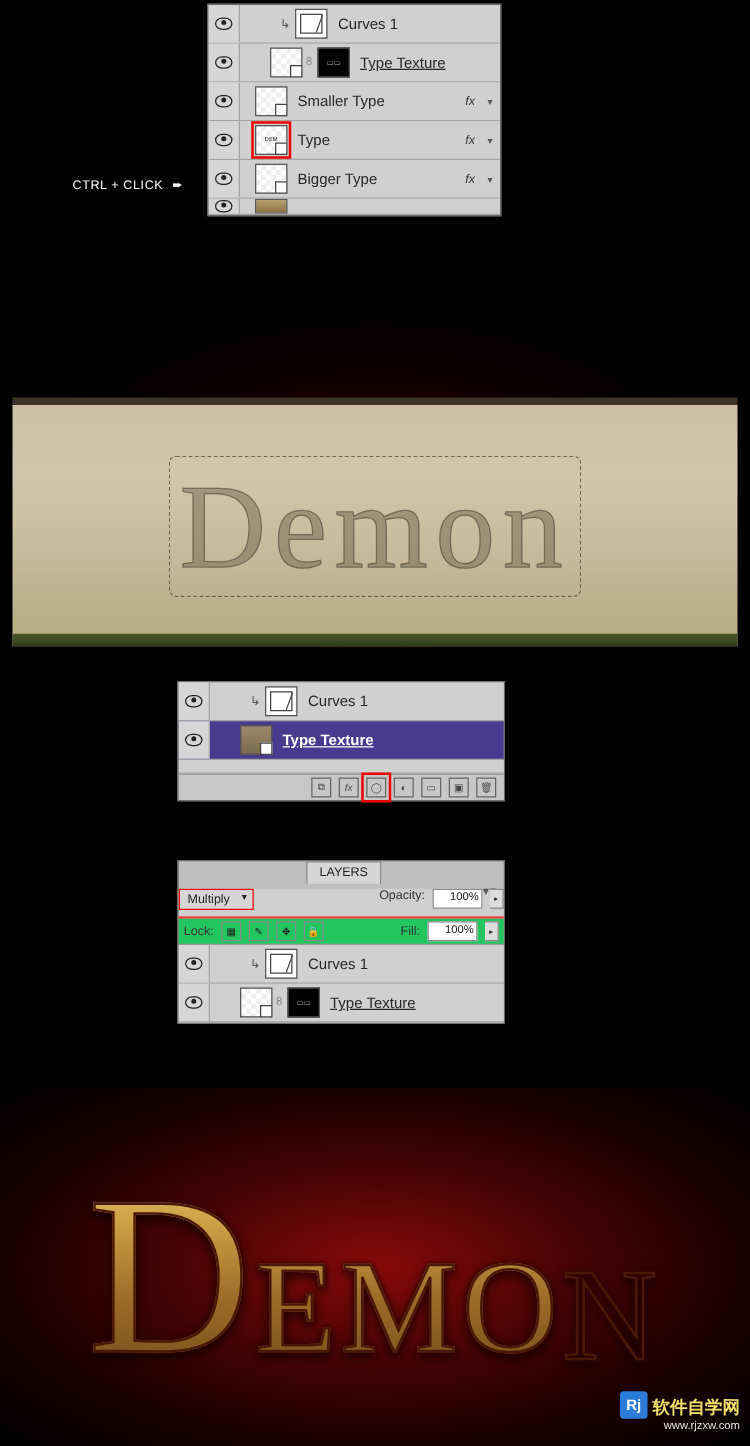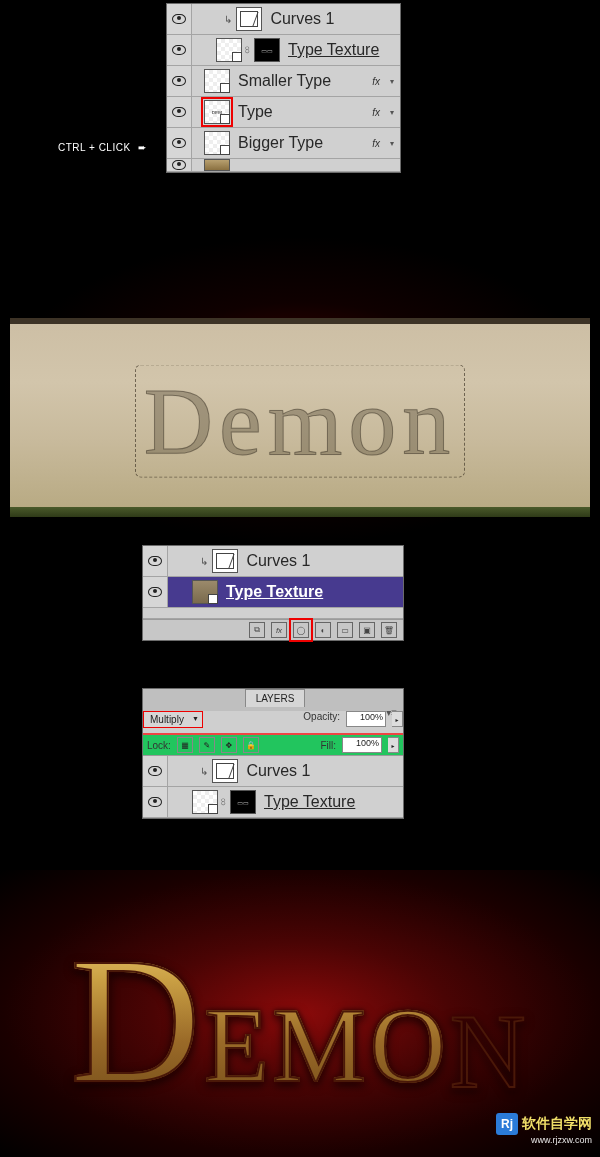--- a/index.html
+++ b/index.html
@@ -62,21 +62,21 @@
   .thumb.checker { background:
     repeating-conic-gradient(#eee 0% 25%, #fff 0% 50%) 0 0/8px 8px; }
   .thumb.mask-black { background:#000; }
   .thumb.red-box { outline:2px solid #e00; outline-offset:1px;}
   .thumb.curve { background:linear-gradient(#fff,#fff); }
   .thumb.curve:before{content:"";position:absolute;inset:3px;border:1px solid #444;}
   .thumb.curve:after{content:"";position:absolute;left:6px;top:4px;width:12px;height:14px;border-right:1px solid #444;transform:skewX(-20deg);}
   .thumb.concrete{ background:linear-gradient(#d8d0c4,#c9c0b0);}
   .thumb.tex-brown{background:linear-gradient(#9b8a6b,#7a6a4d);}
   .corner-badge{position:absolute;right:-1px;bottom:-1px;width:8px;height:8px;background:#fff;border:1px solid #444;}
-  .layer-name { margin-left:6px; font-size:16px; color:#282828; text-decoration: underline; white-space:nowrap;}
+  .layer-name { margin-left:6px; font-size:12px; color:#282828; text-decoration: underline; white-space:nowrap;}
   .layer-name.noline{text-decoration:none;}
   .fx-badge {
     margin-left:auto; margin-right:2px; padding:0 4px; font-style:italic; font-size:10px; color:#333;
   }
   .collapse-arrow{width:12px;text-align:center;color:#555;font-size:8px;flex-shrink:0;margin-right:2px;}
 
   
   .ann { position:absolute; color:#fff; font-size:10px; letter-spacing:0.5px;}
   .ann .arrow{margin-left:4px;}
 
@@ -123,21 +123,21 @@
     background: linear-gradient(#f4d47a 0%, #caa044 30%, #9a6a28 60%, #6b4616 100%);
     -webkit-background-clip:text; background-clip:text;
     color:transparent;
     font-variant: small-caps;
     filter: drop-shadow(0 0 2px #3a0000) drop-shadow(0 3px 4px rgba(0,0,0,0.7));
     -webkit-text-stroke:2px #4a1808;
   }
   .demon-text span.cap{font-size:180px;}
 
   
-  .watermark{position:absolute;right:8px;display:flex;align-items:center;gap:4px;font-size:14px;}
+  .watermark{position:absolute;right:8px;display:flex;align-items:flex-end;gap:4px;font-size:14px;}
   .watermark .logo{width:22px;height:22px;background:#2b7bd8;border-radius:3px;display:flex;align-items:center;justify-content:center;color:#fff;font-weight:bold;font-size:12px;}
   .watermark .txt{color:#f0de68;font-weight:bold;}
   .watermark .url{position:absolute;right:0;top:22px;color:#fff;font-size:9px;opacity:0.9;}
 </style>
 </head>
 <body>
 
 <div class="tutorial-root">
 
   <div class="panel" style="left:166px; top:3px; width:233px;">

